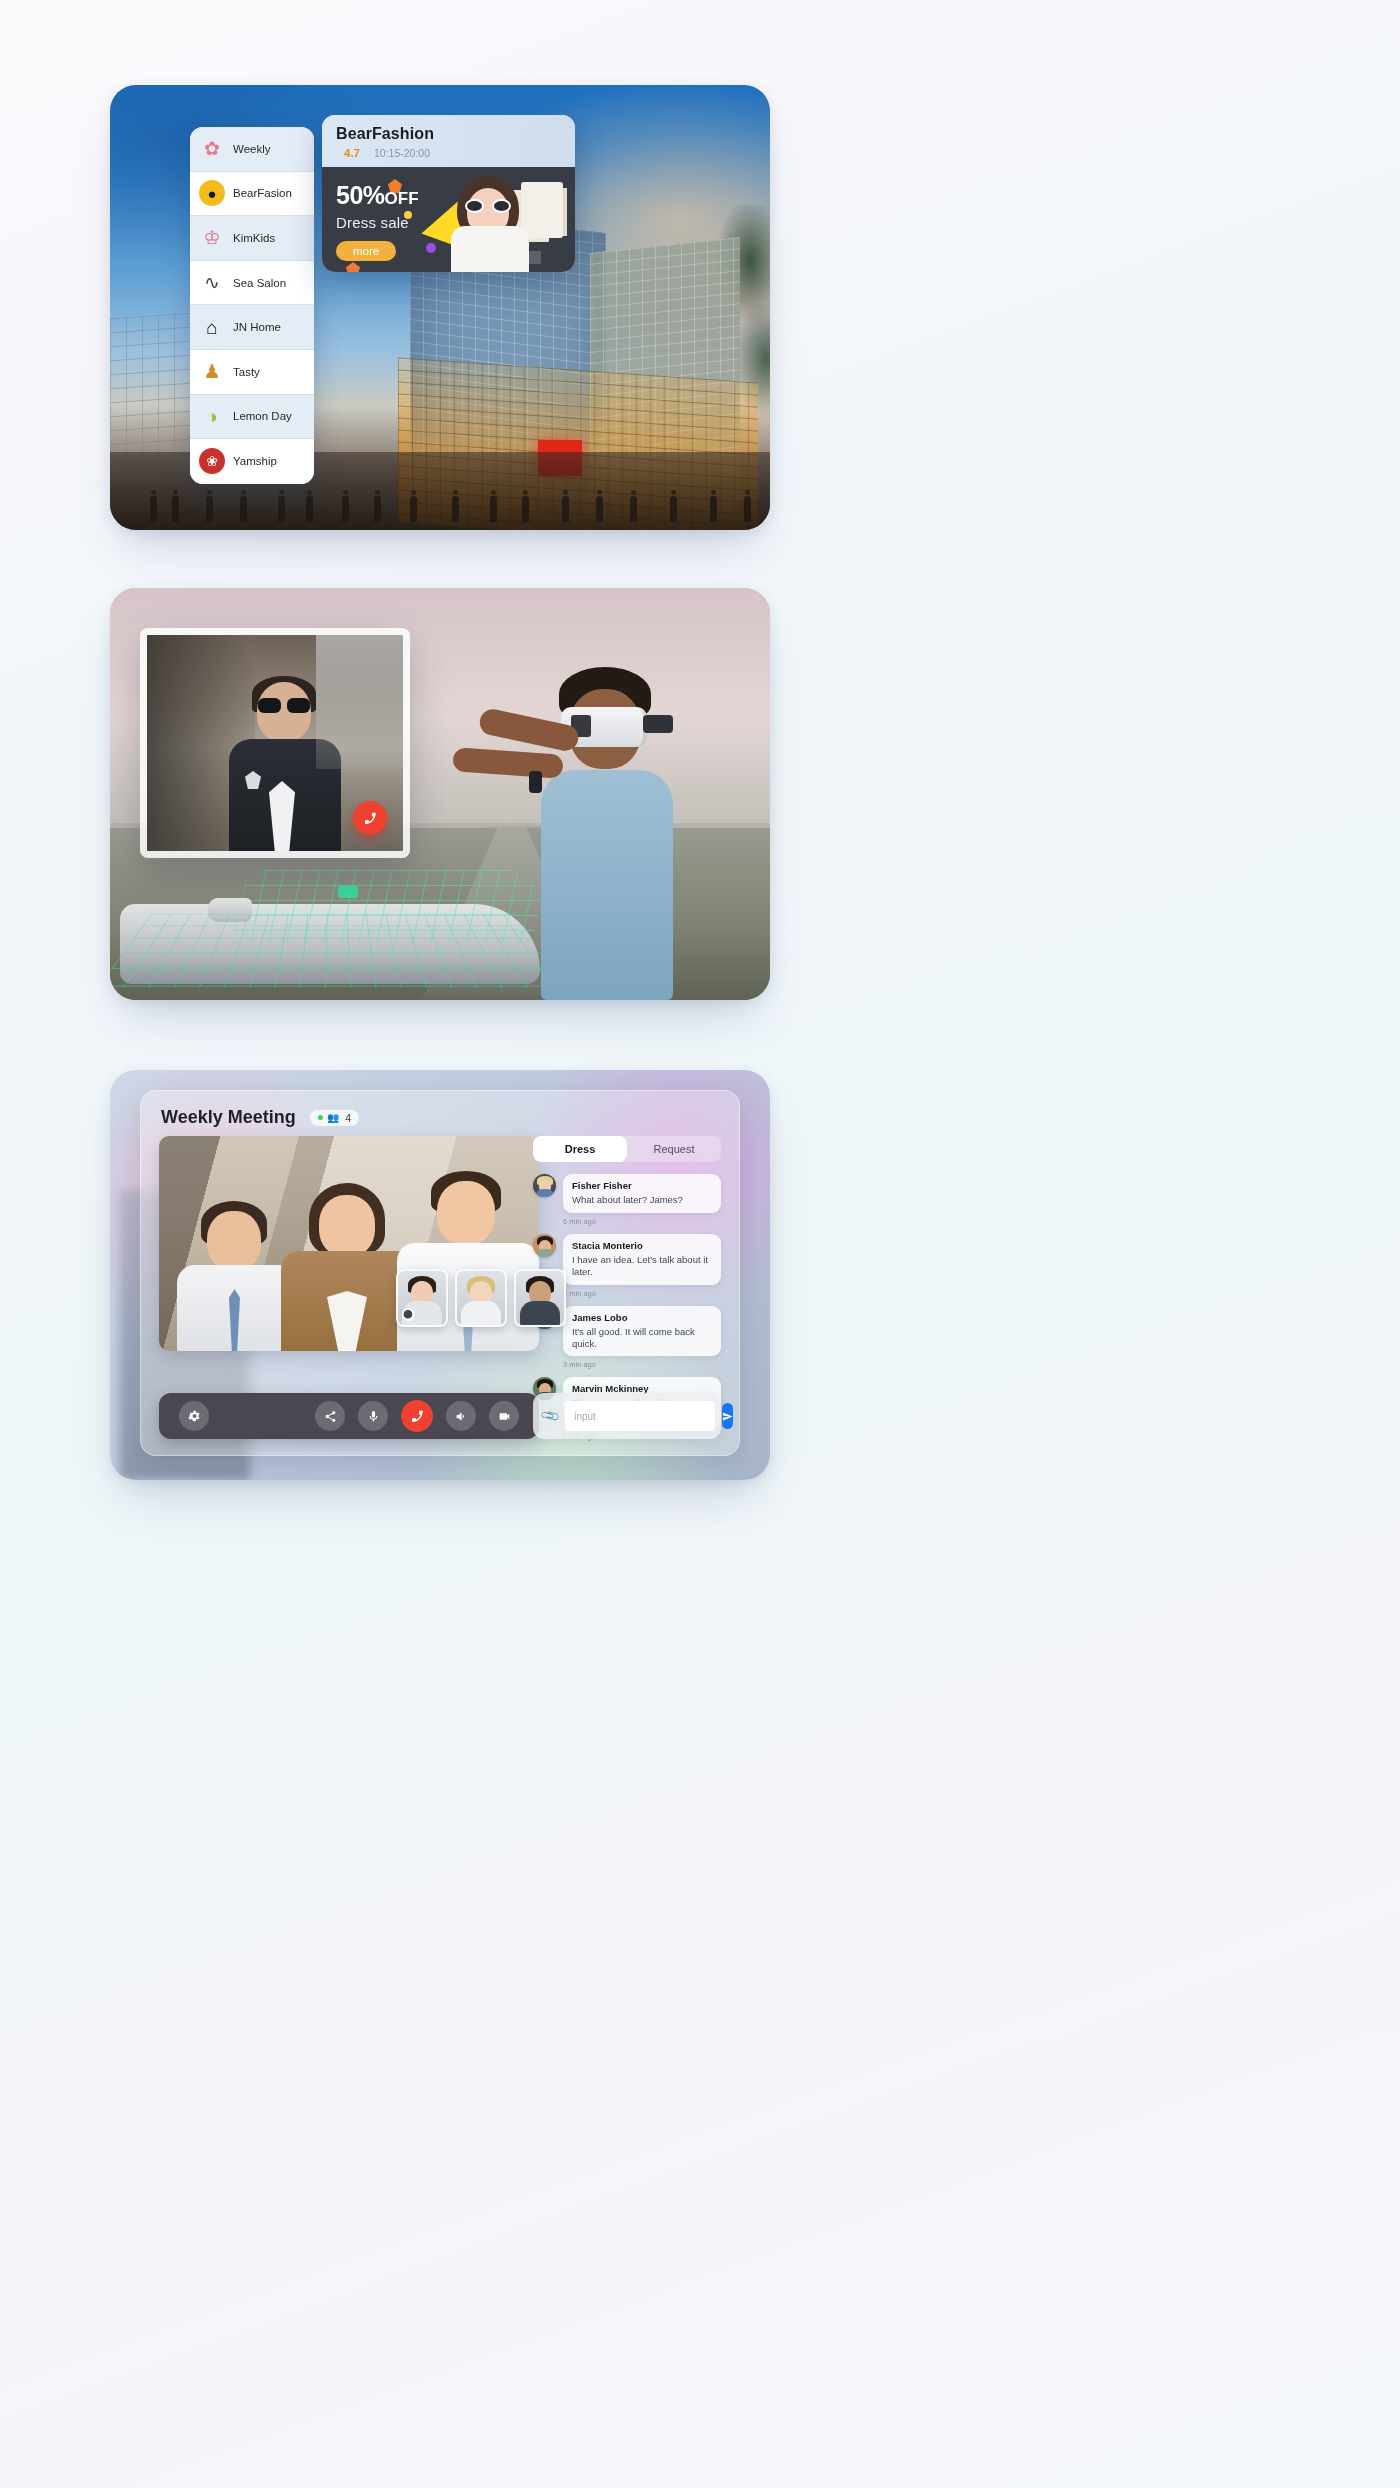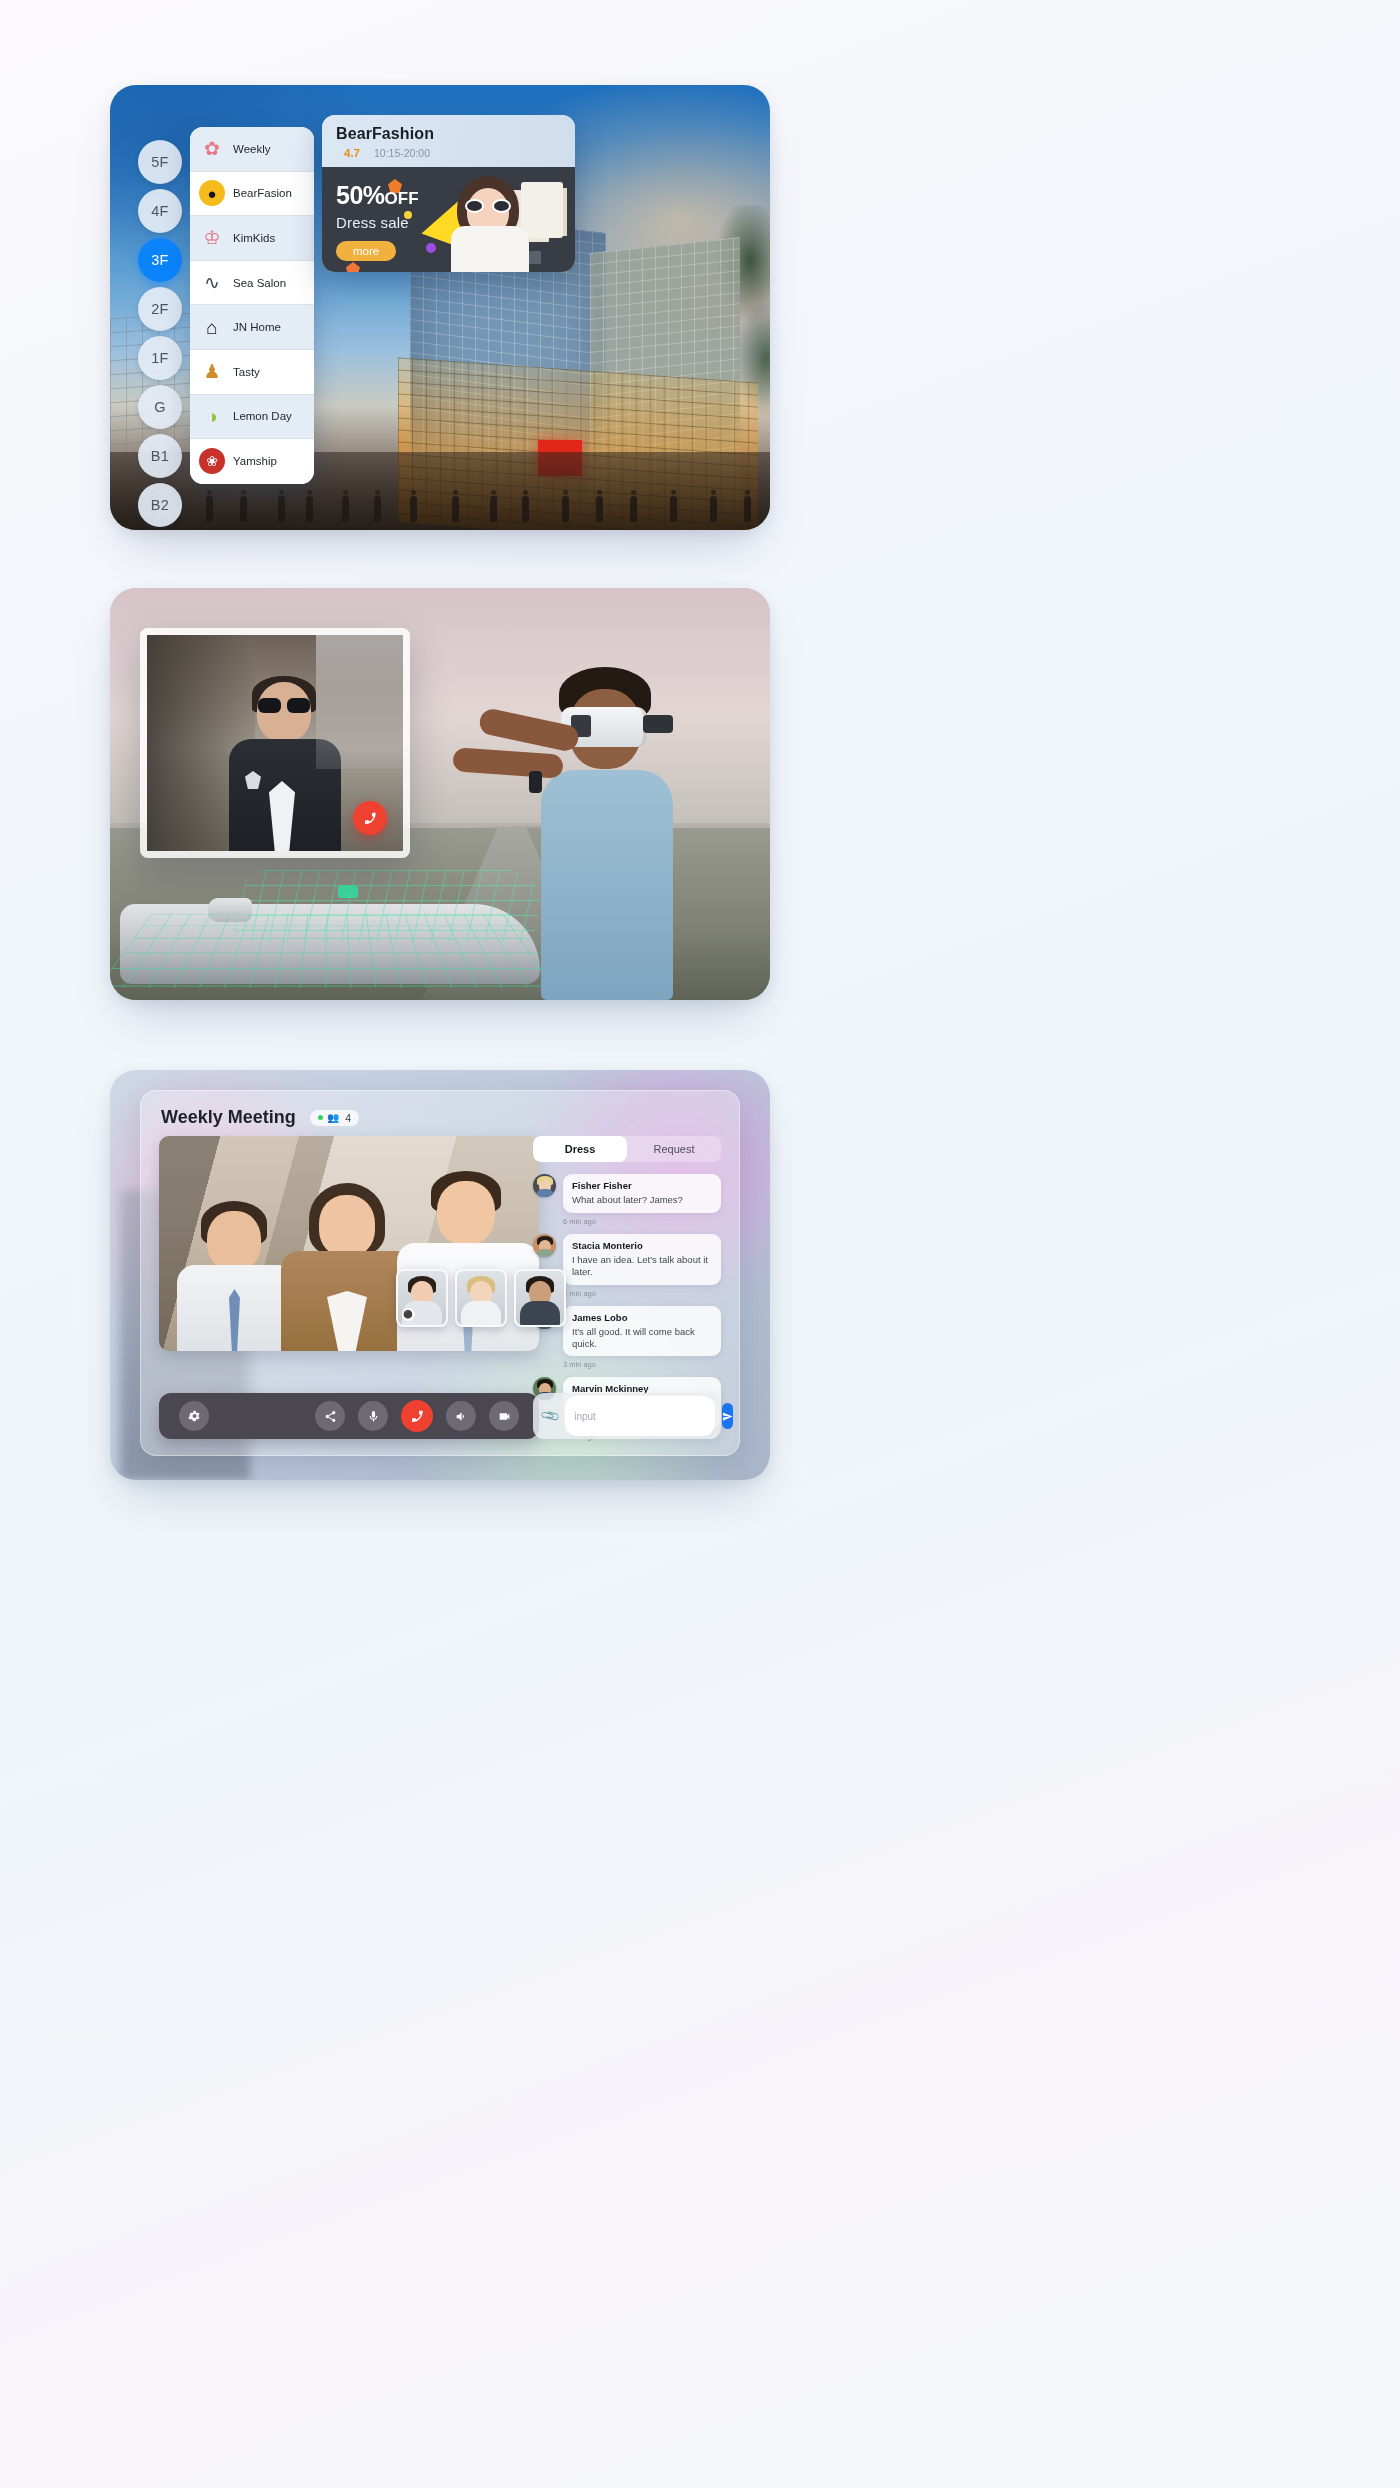--- a/index.html
+++ b/index.html
@@ -465,21 +465,21 @@
   .b-name { font-size: 9.5px; font-weight: bold; color: #15181c; }
   .b-text { font-size: 9.5px; color: #42474f; margin-top: 3px; line-height: 1.25; }
   .b-time { font-size: 7.5px; color: #8a8f98; margin: 2px 0 8px 30px; }
   .inputbar {
     position: absolute; left: 0; right: 0; bottom: 0; height: 46px; border-radius: 11px;
     background: rgba(235,237,241,0.85); display: flex; align-items: center; gap: 7px; padding: 0 9px;
     box-shadow: 0 4px 12px rgba(50,60,95,0.12);
   }
   .clip-icon { font-size: 13px; color: #4a4f57; transform: rotate(-35deg); cursor: pointer; }
   .chat-input {
-    flex: 1; height: 40px; border-radius: 12px; border: none; outline: none;
+    flex: 1; height: 30px; border-radius: 4px; border: none; outline: none;
     background: #fff; padding: 0 9px; font-size: 10px; color: #2a2f36;
     font-family: "Liberation Sans", sans-serif;
   }
   .chat-input::placeholder { color: #a7adb6; }
   .send-btn {
     width: 28px; height: 26px; border-radius: 7px; border: none; cursor: pointer;
     background: #1b74f0; color: #fff; font-size: 11px;
     display: flex; align-items: center; justify-content: center;
   }
 </style>
@@ -516,30 +516,20 @@
         <i style="left:380px"></i>
         <i style="left:412px"></i>
       <i style="left:452px"></i>
         <i style="left:486px"></i>
         <i style="left:520px"></i>
       <i style="left:560px"></i>
         <i style="left:600px"></i>
         <i style="left:634px"></i>
     </div>
 
-    <div class="floors">
-      <button class="floor-btn">5F</button>
-      <button class="floor-btn">4F</button>
-      <button class="floor-btn active">3F</button>
-      <button class="floor-btn">2F</button>
-      <button class="floor-btn">1F</button>
-      <button class="floor-btn">G</button>
-      <button class="floor-btn">B1</button>
-      <button class="floor-btn">B2</button>
-    </div>
 
     <div class="storelist">
       <div class="store-row alt">
         <span class="store-ico">
             <span class="ico-lotus">✿</span>
           </span>
         <span class="store-name">Weekly</span>
       </div>
       <div class="store-row">
         <span class="store-ico">

